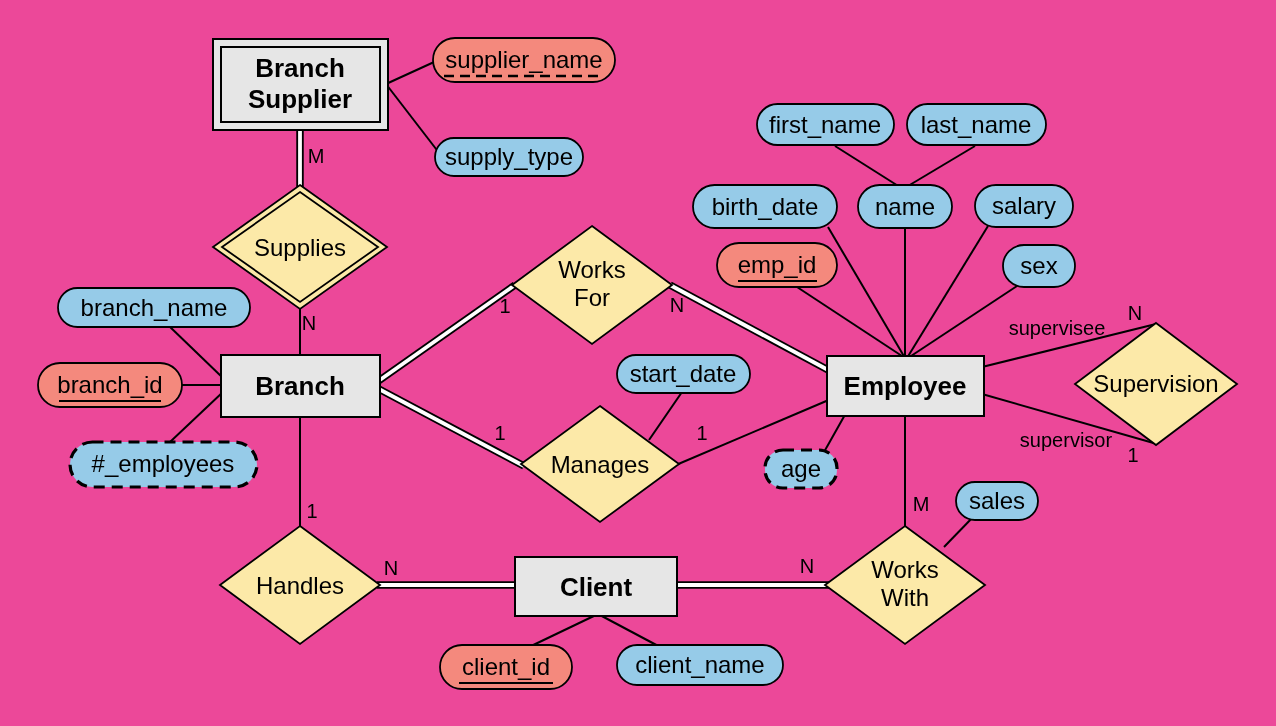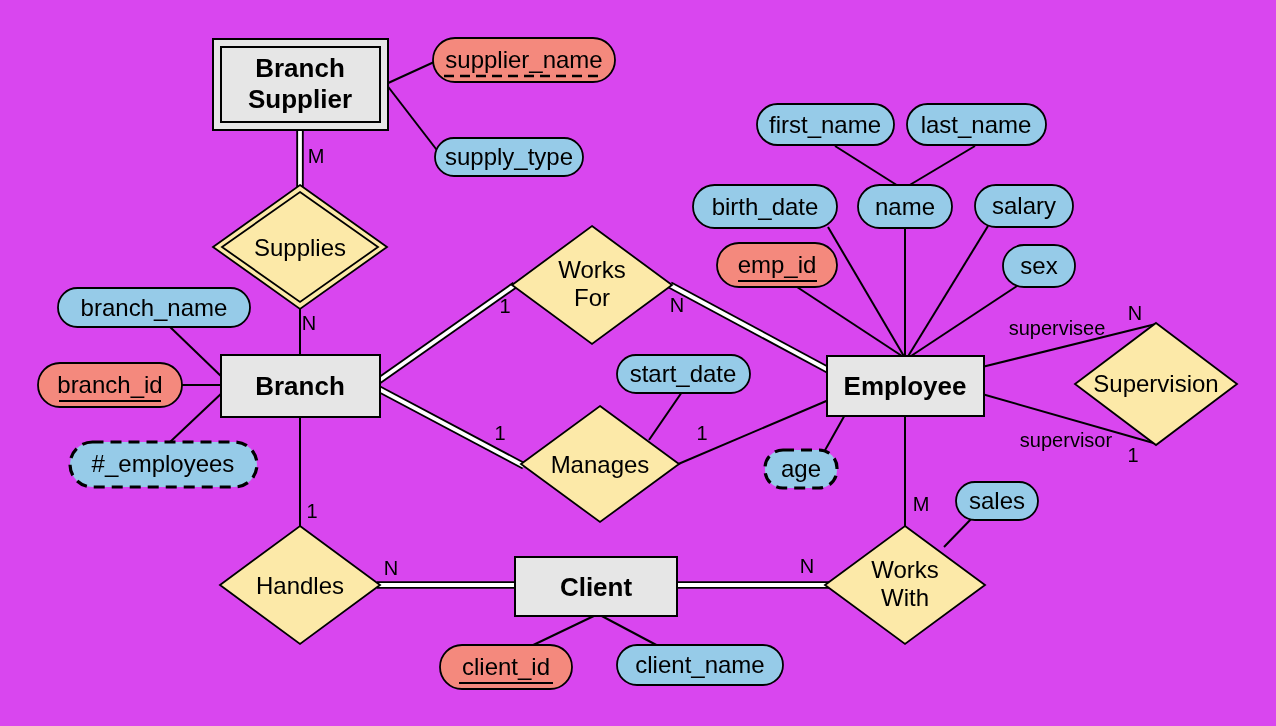--- a/index.html
+++ b/index.html
@@ -1,16 +1,16 @@
 <!DOCTYPE html>
 <html><head>
 <meta charset="utf-8">
 <style>
   html,body{margin:0;padding:0;background:#ffffff;}
-  .stage{width:1276px;height:726px;position:relative;background:#d946ef;}
+  .stage{width:1276px;height:726px;position:relative;background:#ec4899;}
   svg{display:block;}
   svg text{font-family:"Liberation Sans","DejaVu Sans",sans-serif;fill:#000;}
   .entity-label{font-size:26px;font-weight:bold;text-anchor:middle;}
   .rel-label{font-size:24px;text-anchor:middle;}
   .attr-label{font-size:24px;text-anchor:middle;}
   .card-label{font-size:20px;text-anchor:middle;}
   .role-label{font-size:20px;text-anchor:middle;}
   .entity{stroke:#000;stroke-width:2;}
   .inner{fill:none;stroke:#000;stroke-width:2;}
   .rel{stroke:#000;stroke-width:1.8;}

